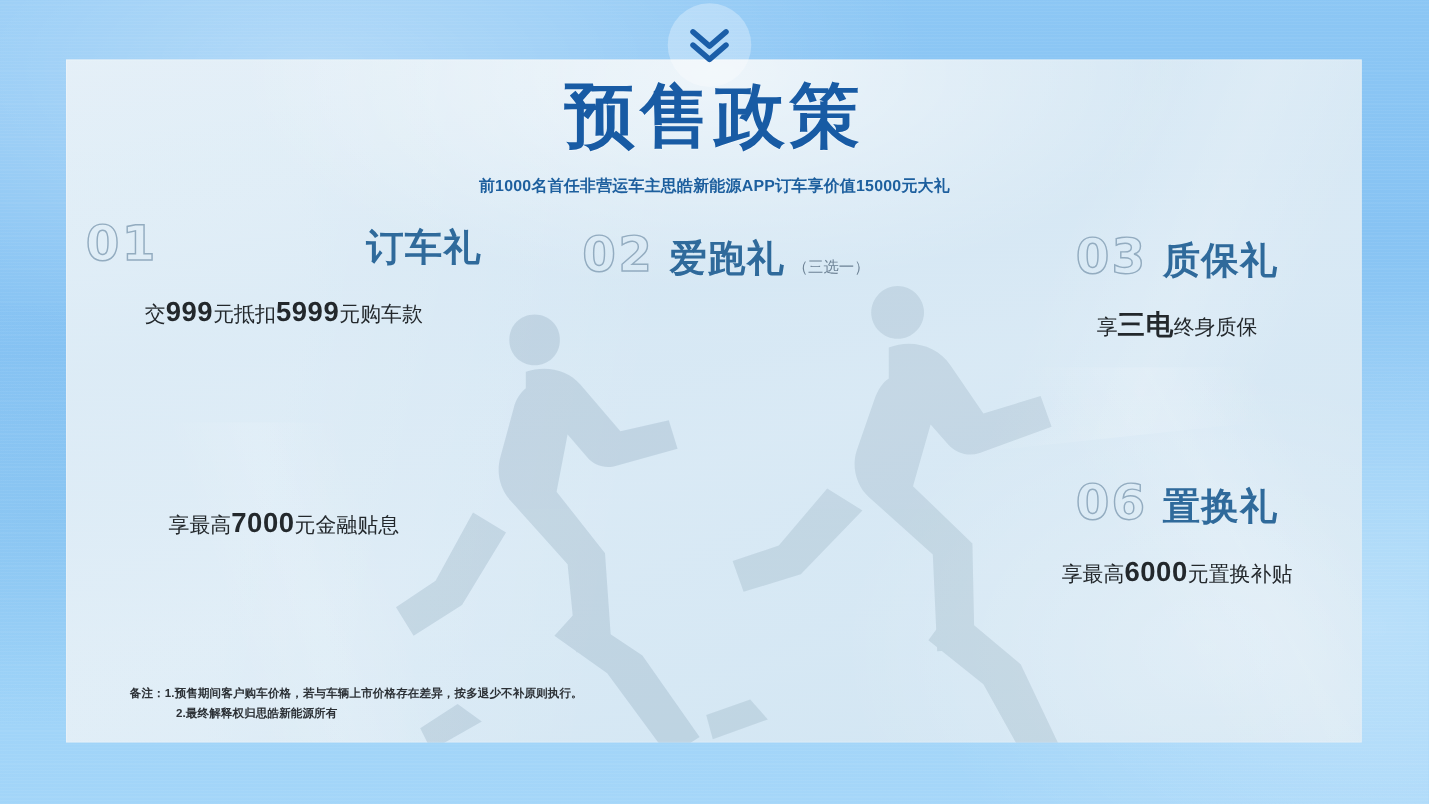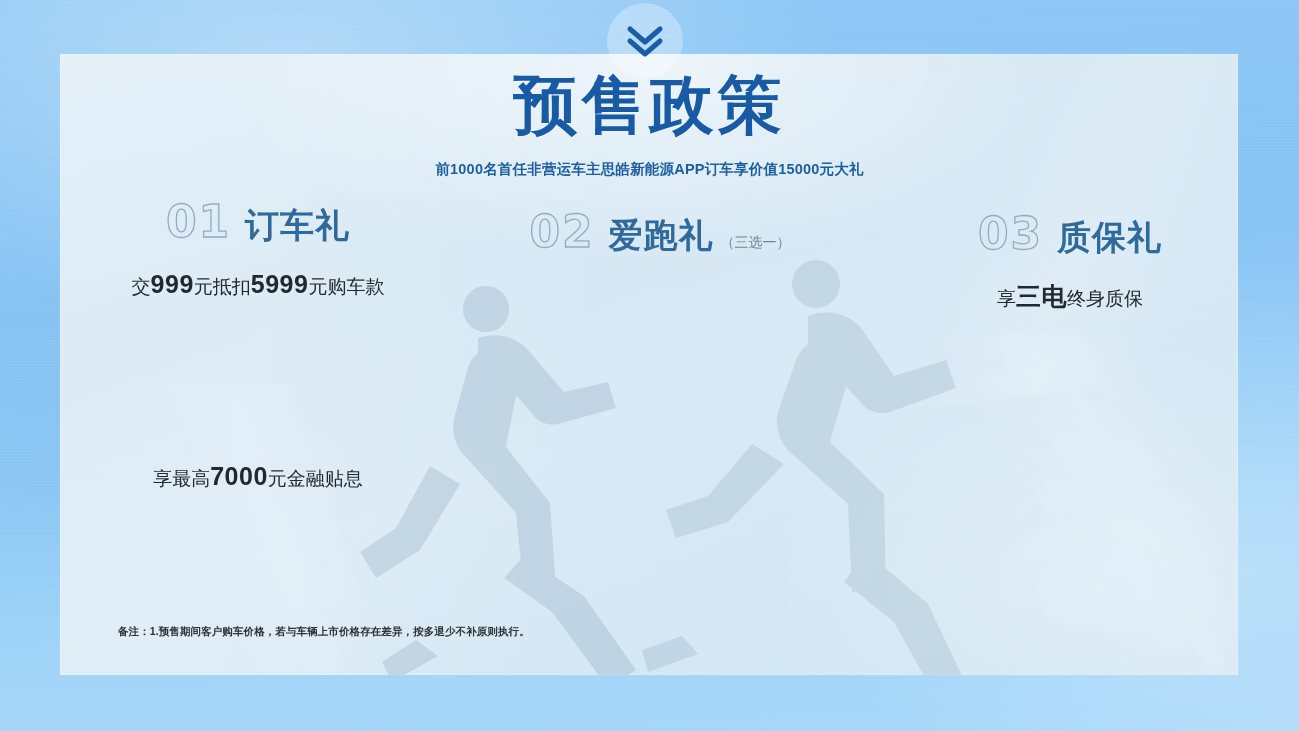--- a/index.html
+++ b/index.html
@@ -160,21 +160,21 @@
   
   .cell-4 { left: 18px;  top: 236px; width: 360px; }
   .cell-5 { left: 400px; top: 236px; width: 440px; }
   .cell-6 { left: 855px; top: 236px; width: 310px; }
 
   .cell-head {
     display: flex;
     align-items: baseline;
     white-space: nowrap;
   }
-  .cell-1 .cell-head, .cell-4 .cell-head { justify-content: center; }
+  .cell-1 .cell-head, .cell-4 .cell-head { justify-content: space-between; }
   .cell-2 .cell-head, .cell-5 .cell-head { justify-content: center; }
   .cell-3 .cell-head, .cell-6 .cell-head { justify-content: center; }
 
   .num {
     font-size: 44px;
     font-weight: bold;
     letter-spacing: 2px;
     color: transparent;
     -webkit-text-stroke: 1.3px #93acc0;
     line-height: 1;
@@ -331,20 +331,30 @@
       </div>
     </div>
 
     <div class="cell cell-4">
       <div class="cell-body">
         <span>享最高</span><span class="big">7000</span><span>元金融贴息</span>
       </div>
     </div>
 
 
+    <div class="cell cell-6">
+      <div class="cell-head">
+        <span class="num">06</span>
+        <span class="gift-name">置换礼</span>
+      </div>
+      <div class="cell-body">
+        <span>享最高</span><span class="big">6000</span><span>元置换补贴</span>
+      </div>
+    </div>
 
   </div>
 
   <div class="footnote">
     <div class="fn-line">备注：1.预售期间客户购车价格，若与车辆上市价格存在差异，按多退少不补原则执行。</div>
+    <div class="fn-line fn-indent">2.最终解释权归思皓新能源所有</div>
   </div>
 
 </div>
 
 </body></html>

